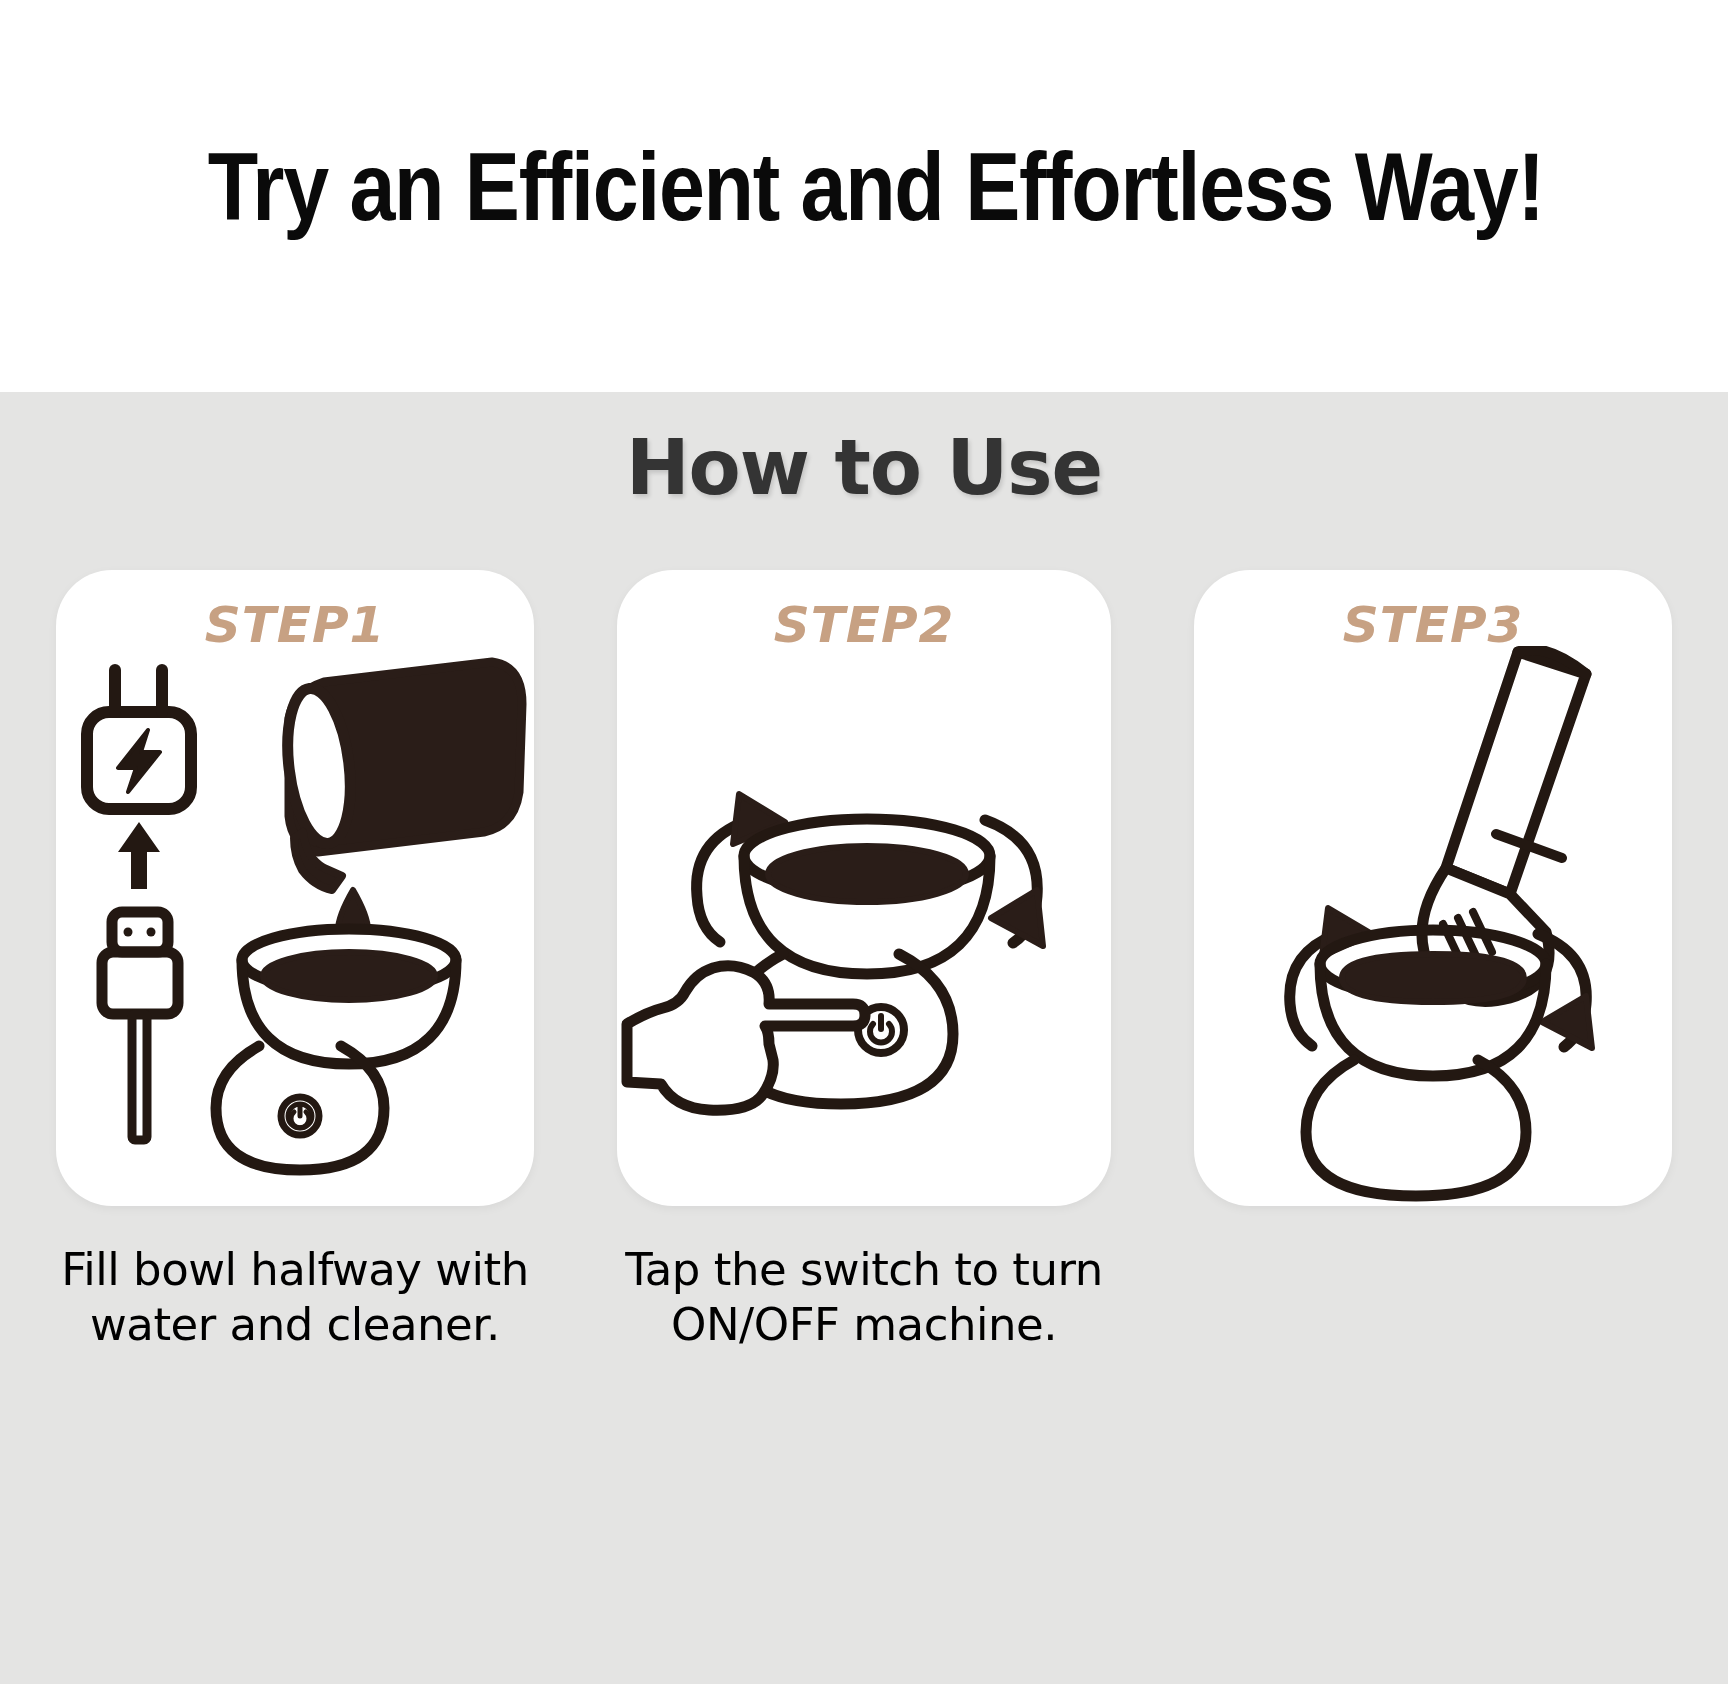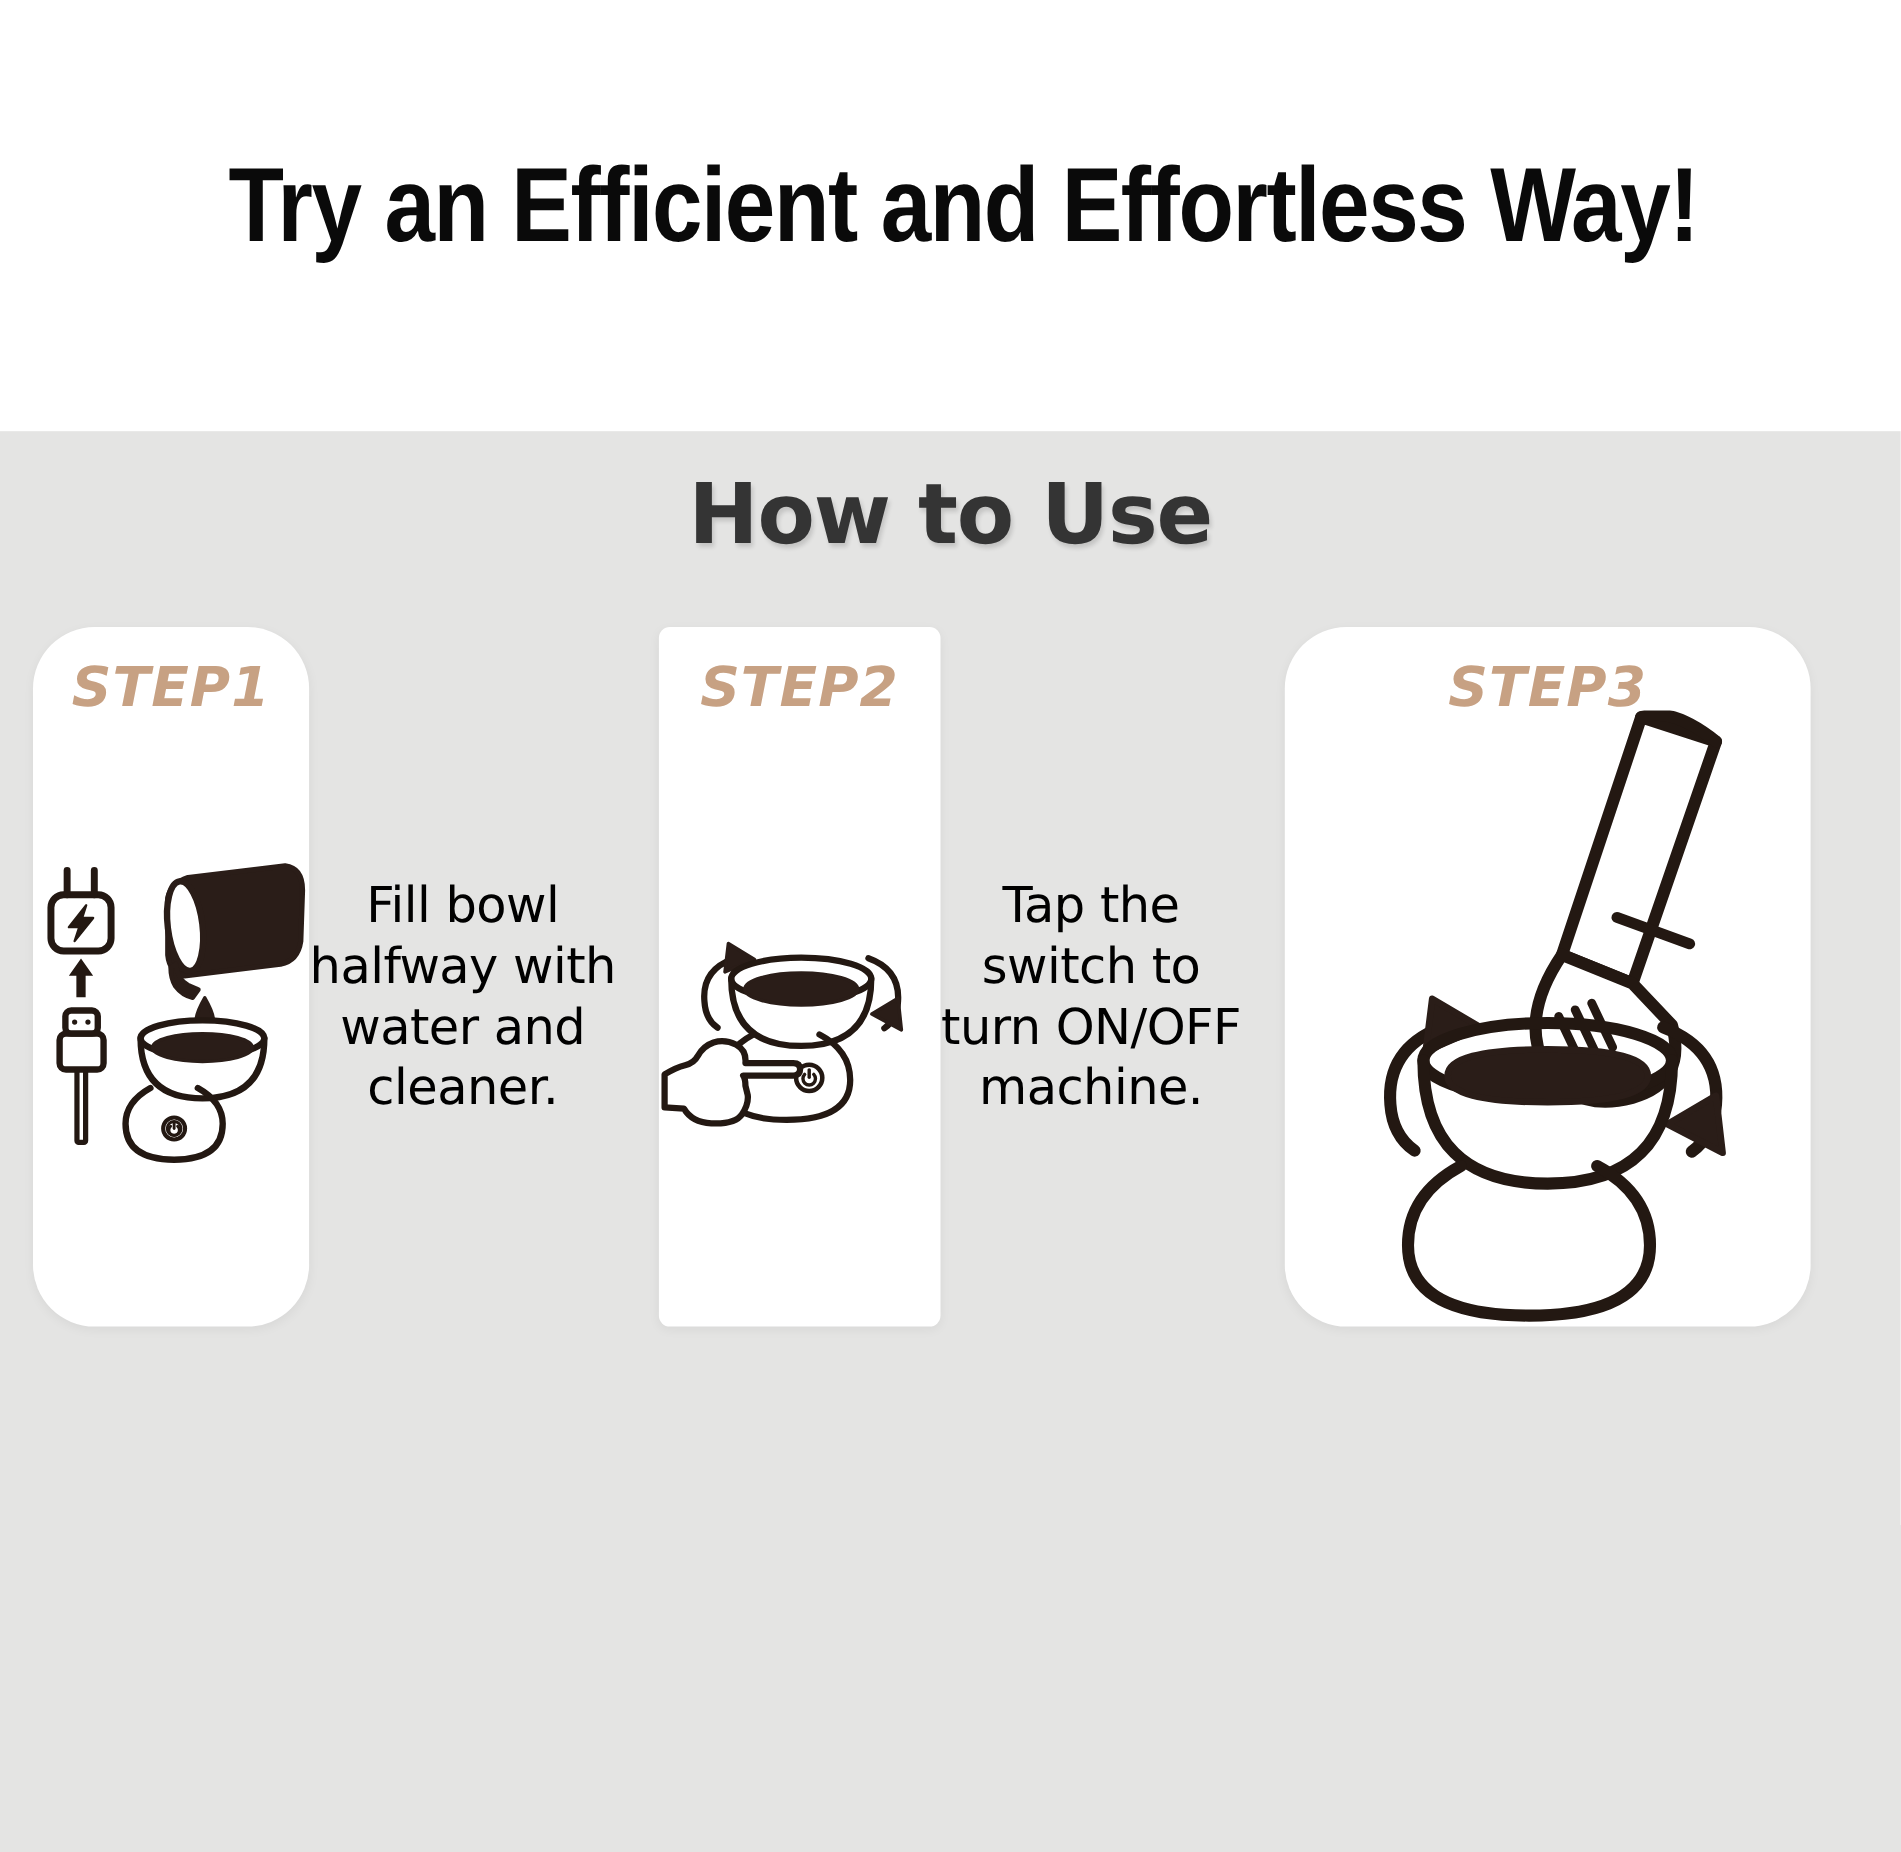--- a/index.html
+++ b/index.html
@@ -70,33 +70,33 @@
     left: 30px;
     top: 178px;
     width: 1668px;
     display: flex;
     justify-content: space-between;
     align-items: flex-start;
   }
   .card-col {
     width: 530px;
     display: flex;
-    flex-direction: row;
+    flex-direction: column;
     align-items: center;
   }
   .card {
     width: 478px;
     height: 636px;
     background: #ffffff;
     border-radius: 56px;
     position: relative;
     box-shadow: 0 3px 10px rgba(0,0,0,0.05);
     overflow: hidden;
   }
-  .card-2 { width: 494px; border-radius: 10px; }
+  .card-2 { width: 494px; }
   .step-label {
     position: absolute;
     left: 0; top: 26px;
     width: 100%;
     text-align: center;
     font-family: "DejaVu Sans", sans-serif;
     font-style: italic;
     font-weight: 700;
     font-size: 50px;
     letter-spacing: 1px;

